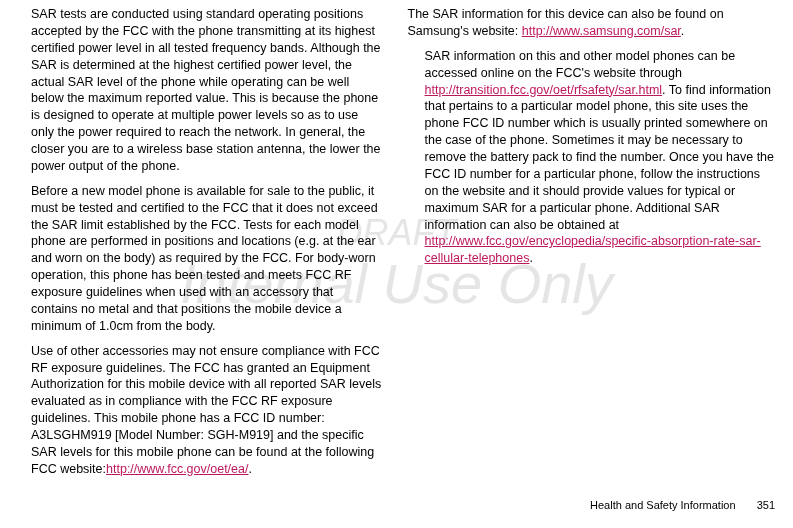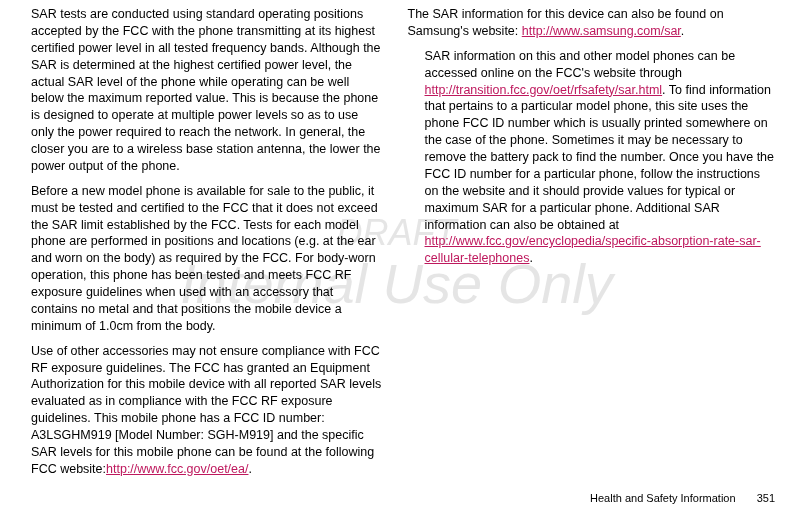--- a/index.html
+++ b/index.html
@@ -58,21 +58,21 @@
     p.flow {
       break-inside: auto;
       margin-left: 17px;
     }
     a {
       color: #be185d;
       text-align: center;
     }
     .footer {
       position: absolute;
-      bottom: 24px;
+      bottom: 17px;
       right: 18px;
       font-size: 11px;
       color: #000;
       z-index: 1;
     }
     .footer .page-num {
       margin-left: 18px;
     }
   </style>
 </head>

